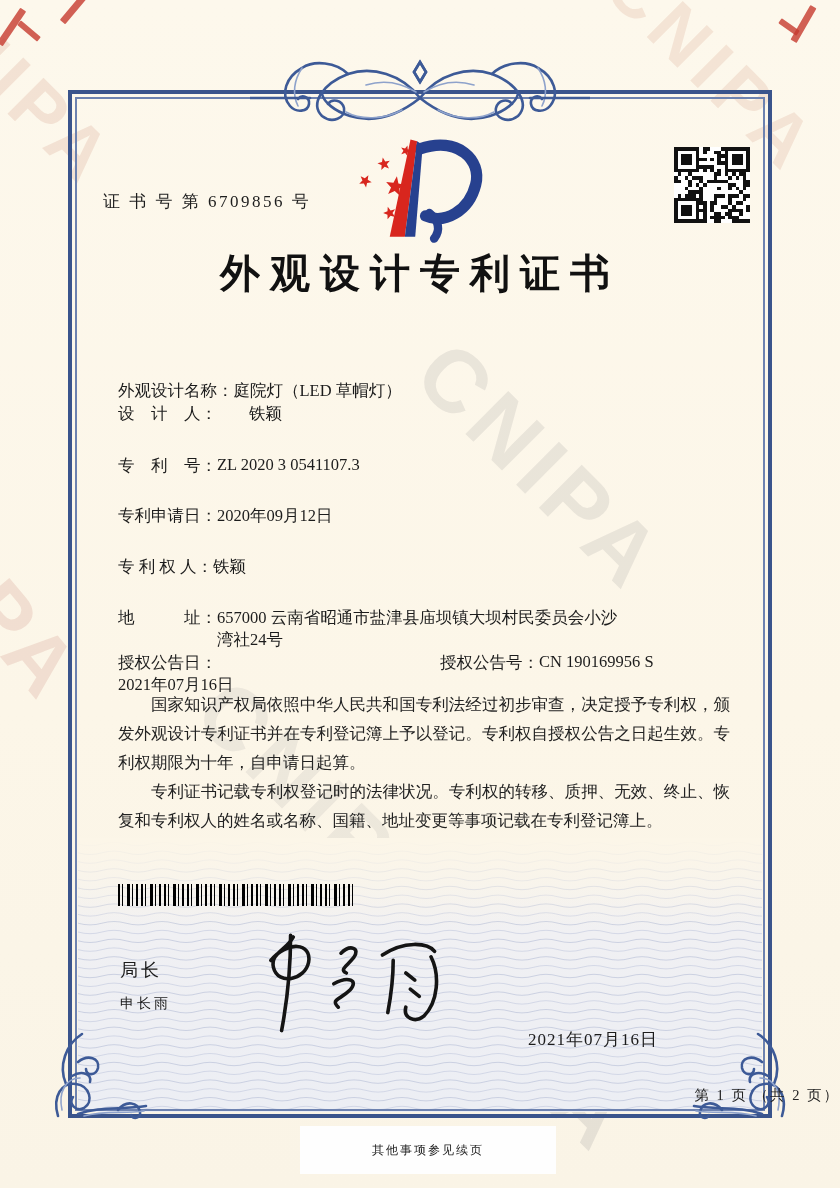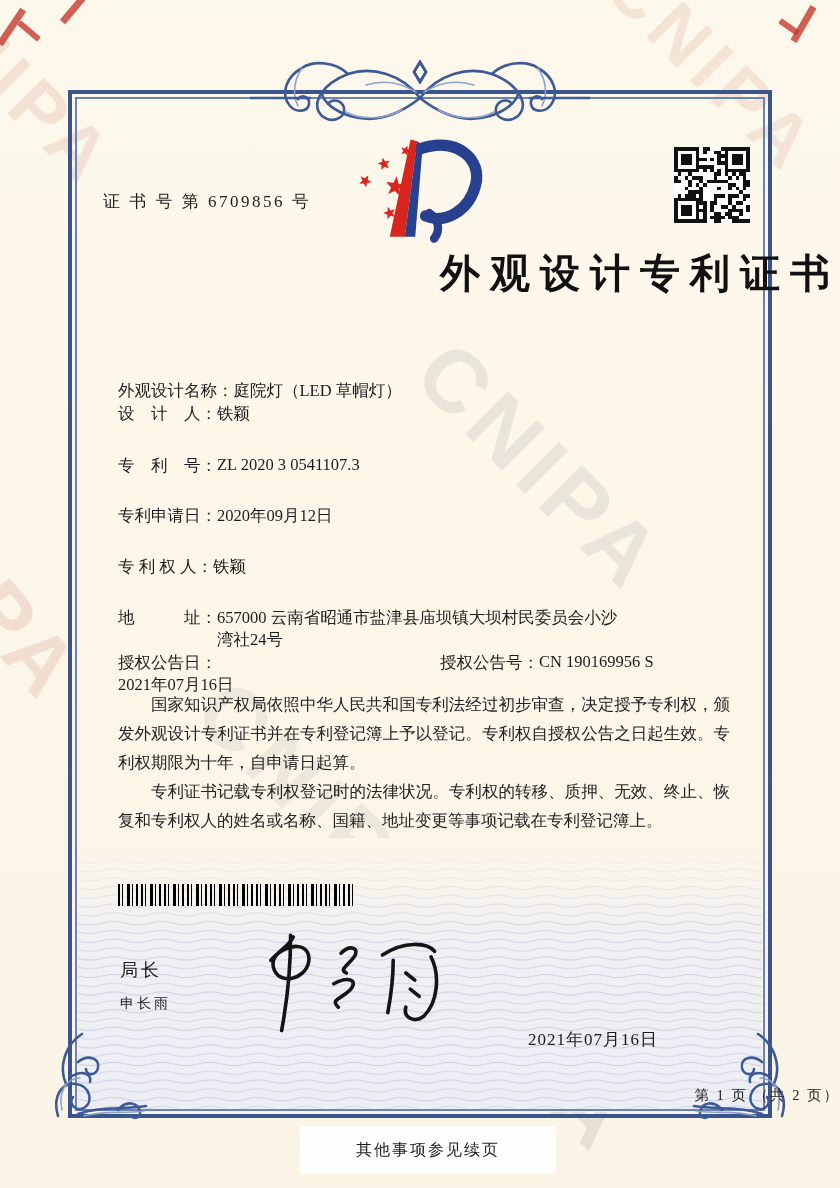--- a/index.html
+++ b/index.html
@@ -40,27 +40,27 @@
   .ornament-br{position:absolute;left:688px;top:1026px;width:104px;height:96px;transform:scaleX(-1);}
   .orn path{fill:none;stroke:#3d5a97;stroke-width:2.6;stroke-linecap:round;}
   .orn path.lt{stroke:#8ea2cb;stroke-width:1.6;}
   
   .cert-no{position:absolute;left:103px;top:142px;font-size:17px;letter-spacing:2.5px;color:#1d1d1d;margin-top:48px;}
   .emblem{position:absolute;left:348px;top:130px;width:142px;height:118px;}
   .qr{position:absolute;left:674px;top:147px;width:76px;height:76px;background:#fff;
       display:grid;grid-template-columns:repeat(21,1fr);grid-template-rows:repeat(21,1fr);}
   .qr b{display:block;}
   .qr b.on{background:#111;}
-  .doc-title{position:absolute;left:0;top:246px;width:840px;text-align:right;
+  .doc-title{position:absolute;left:0;top:246px;width:840px;text-align:center;
              font-size:40px;font-weight:bold;letter-spacing:10px;color:#111;}
   
   .field{position:absolute;left:118px;font-size:16.5px;color:#1c1c1c;display:flex;}
   .field .lbl{flex:0 0 auto;}
   .field .val{white-space:pre-line;}
-  .f1{top:352px;margin-top:28px;} .f2{top:403px;} .f3{top:455px;justify-content:flex-end;} .f4{top:505px;} .f5{top:556px;}
+  .f1{top:352px;margin-top:28px;} .f2{top:403px;gap:32px;} .f3{top:455px;justify-content:flex-end;} .f4{top:505px;} .f5{top:556px;}
   .f6{top:607px;width:620px;}
   .f7{top:652px;width:620px;flex-direction:column;}
   .f7 .pair2{position:absolute;left:322px;top:0;display:flex;}
   
   .body-text{position:absolute;left:118px;top:690px;width:612px;font-size:16.5px;
              line-height:29px;color:#222;text-align:justify;}
   .body-text p{margin:0;text-indent:2em;}
   
   .barcode{position:absolute;left:118px;top:884px;width:238px;height:22px;
     background:repeating-linear-gradient(90deg,
@@ -73,21 +73,21 @@
              font-family:"Liberation Sans","DejaVu Sans",sans-serif;color:#1a1a1a;}
   .sig-name{position:absolute;left:120px;top:995px;font-size:14px;letter-spacing:3px;
             font-family:"Liberation Sans","DejaVu Sans",sans-serif;color:#1a1a1a;}
   .signature{position:absolute;left:222px;top:928px;width:256px;height:108px;}
   .signature path{fill:none;stroke:#141414;stroke-width:4;stroke-linecap:round;stroke-linejoin:round;}
   .issue-date{position:absolute;left:528px;top:1028px;font-size:17px;letter-spacing:1px;color:#1c1c1c;}
   .page-info{position:absolute;left:0;top:1086px;width:840px;text-align:right;
              font-size:14.5px;letter-spacing:2px;color:#222;}
   .note-box{position:absolute;left:300px;top:1126px;width:256px;height:48px;background:#fefefe;
             display:flex;align-items:center;justify-content:center;}
-  .note-box span{font-size:16px;letter-spacing:2px;color:#222;}
+  .note-box span{font-size:12px;letter-spacing:2px;color:#222;}
 </style>
 </head>
 <body>
 
 <div class="page">
 
   <div class="wm wm1">CNIPA</div>
   <div class="wm wm2">CNIPA</div>
   <div class="wm wm3">CNIPA</div>
   <div class="wm wm4">CNIPA</div>

